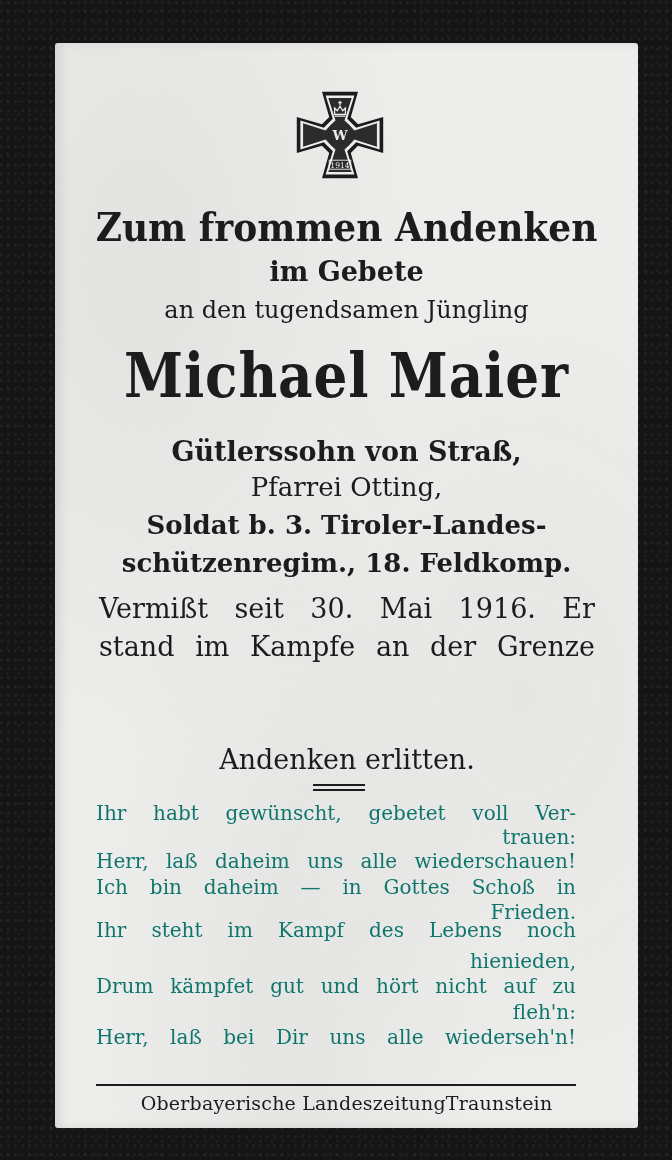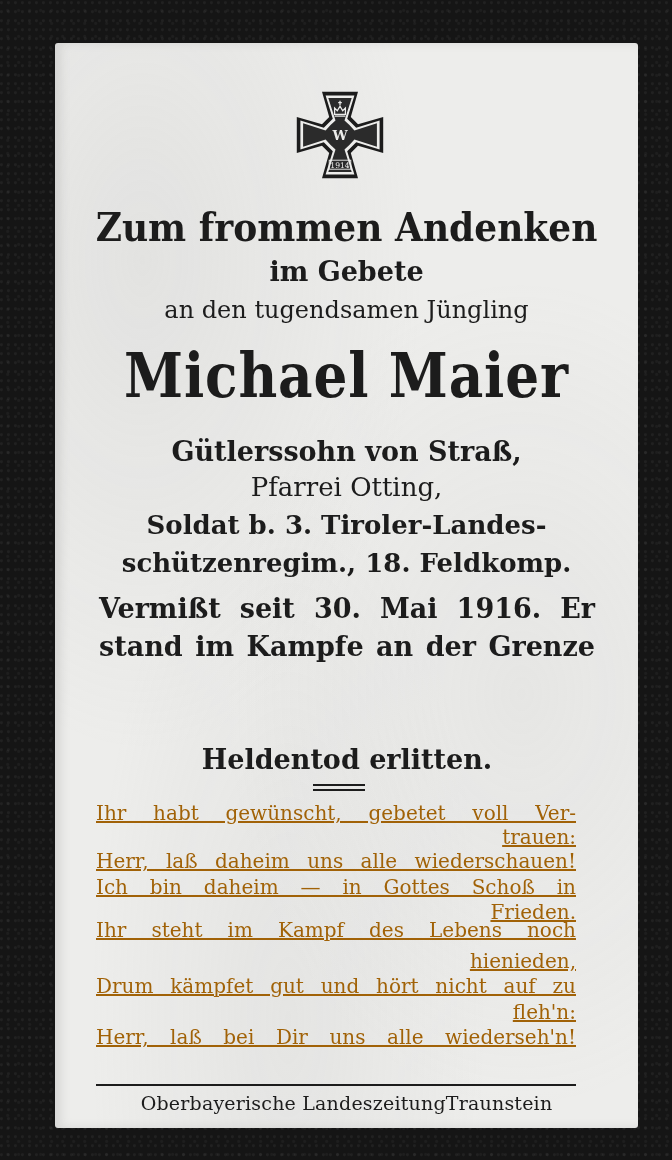--- a/index.html
+++ b/index.html
@@ -106,21 +106,20 @@
     top: 505px;
     font-weight: bold;
     font-size: 26px;
   }
   .body-line {
     font-size: 27px;
     text-align: justify;
     text-align-last: justify;
     left: 44px;
     width: 496px;
-    font-weight: bold;
   }
   .b1 { top: 550px; }
   .b2 { top: 588px; }
   .b3 { top: 626px; }
   .b4 { top: 664px; }
   .b5 {
     top: 701px;
     text-align: center;
     text-align-last: center;
   }
@@ -135,22 +134,21 @@
     border-bottom: 2px solid #1c1c1c;
     box-sizing: border-box;
   }
 
   .poem {
     position: absolute;
     left: 41px;
     width: 480px;
     font-size: 20px;
     white-space: nowrap;
-    color: #a16207;
-    text-decoration: underline;
+    color: #0f766e;
   }
   .poem.just {
     text-align: justify;
     text-align-last: justify;
   }
   .poem.right {
     text-align: right;
     left: 41px;
     width: 480px;
     padding-right: 0;
@@ -214,21 +212,21 @@
 
   <div class="line name">Michael Maier</div>
 
   <div class="line origin">Gütlerssohn von Straß,</div>
   <div class="line parish">Pfarrei Otting,</div>
   <div class="line unit-1">Soldat b. 3. Tiroler-Landes-</div>
   <div class="line unit-2">schützenregim., 18. Feldkomp.</div>
 
   <div class="line body-line b1">Vermißt seit 30. Mai 1916. Er</div>
   <div class="line body-line b2">stand im Kampfe an der Grenze</div>
-  <div class="line body-line b5">Heldentod erlitten.</div>
+  <div class="line body-line b5">Andenken erlitten.</div>
 
   <div class="double-rule"></div>
 
   <div class="poem just p1">Ihr habt gewünscht, gebetet voll Ver-</div>
   <div class="poem right p2">trauen:</div>
   <div class="poem just p3">Herr, laß daheim uns alle wiederschauen!</div>
   <div class="poem just p4">Ich bin daheim — in Gottes Schoß in</div>
   <div class="poem right p5">Frieden.</div>
   <div class="poem just p6">Ihr steht im Kampf des Lebens noch</div>
   <div class="poem right p7">hienieden,</div>

